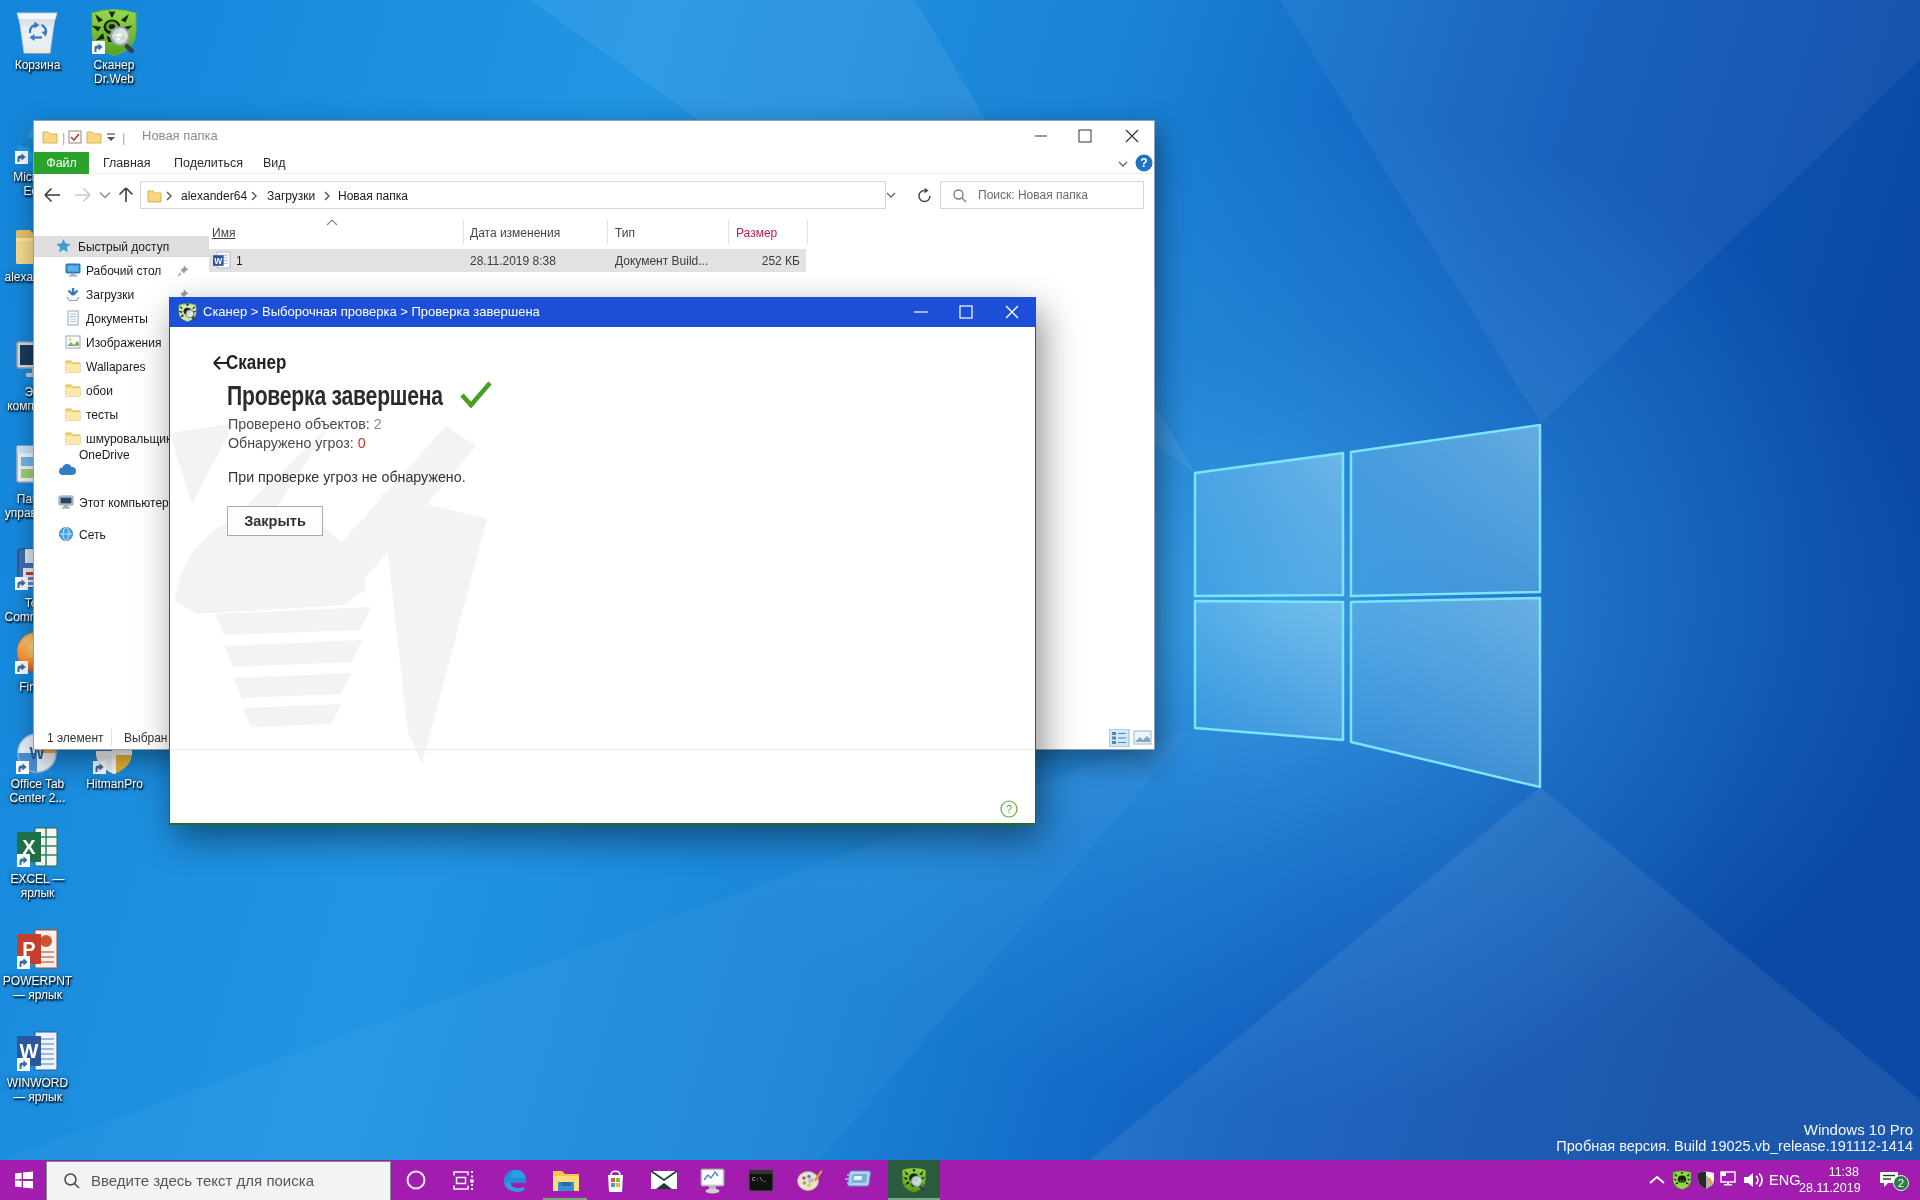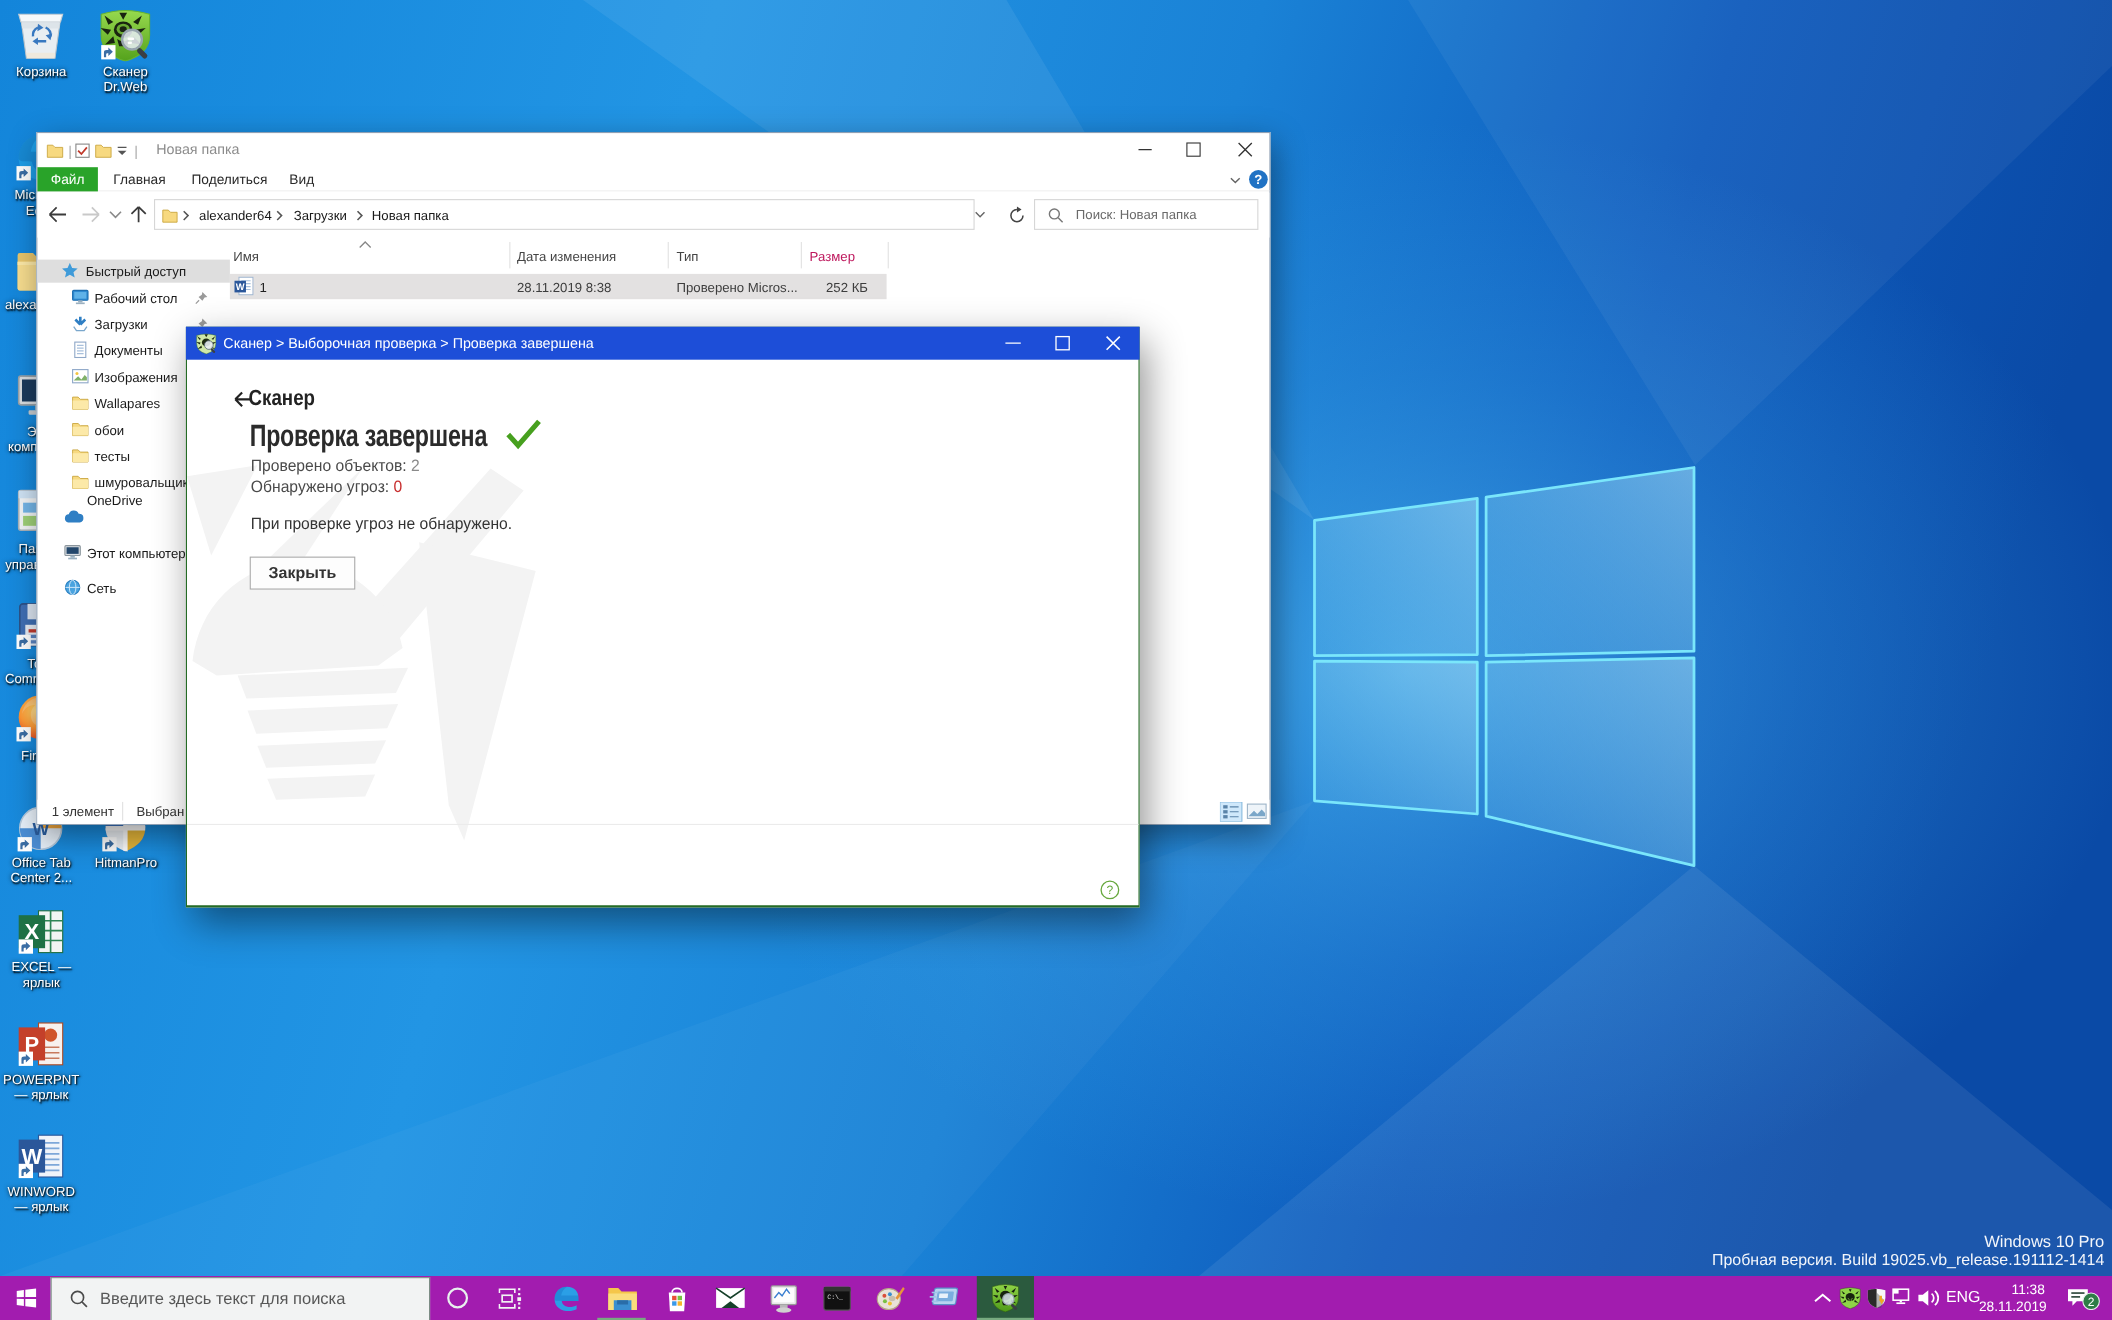--- a/index.html
+++ b/index.html
@@ -395,21 +395,21 @@
       </svg>
 <div class="abs" style="left:45px;top:280px;">Этот компьютер</div>
 <svg class="abs" style="left:24px;top:310px" width="16" height="16" viewBox="0 0 16 16">
         <circle cx="8" cy="8" r="6.5" fill="#4aa3df" stroke="#2a7fc0"></circle>
         <ellipse cx="8" cy="8" rx="3" ry="6.5" fill="none" stroke="#cfe8fa" stroke-width="0.9"></ellipse>
         <line x1="1.5" y1="8" x2="14.5" y2="8" stroke="#cfe8fa" stroke-width="0.9"></line>
       </svg>
 <div class="abs" style="left:45px;top:312px;">Сеть</div>
   </div>
   <div class="abs" style="left:175px;top:95px;width:946px;height:511px;">
-    <div class="abs" style="left:3px;top:10px;color:#454545;">Имя</div>
+    <div class="abs" style="left:3px;top:10px;color:#454545;text-decoration:underline;">Имя</div>
     <svg class="abs" style="left:116px;top:2px" width="14" height="8">
         <path d="M2,7 l5,-5 5,5" stroke="#888" stroke-width="1.2" fill="none"></path>
       </svg>
     <div class="abs" style="left:261px;top:10px;color:#454545;">Дата изменения</div>
     <div class="abs" style="left:406px;top:10px;color:#454545;text-align:right;">Тип</div>
     <div class="abs" style="left:527px;top:10px;color:#be185d;">Размер</div>
     <div class="abs" style="left:254px;top:4px;width:1px;height:24px;background:#e2e2e2;"></div>
     <div class="abs" style="left:398px;top:4px;width:1px;height:24px;background:#e2e2e2;"></div>
     <div class="abs" style="left:519px;top:4px;width:1px;height:24px;background:#e2e2e2;"></div>
     <div class="abs" style="left:598px;top:4px;width:1px;height:24px;background:#e2e2e2;"></div>
@@ -420,22 +420,22 @@
           <line x1="6" y1="4" x2="14" y2="4"></line>
           <line x1="6" y1="6.5" x2="14" y2="6.5"></line>
           <line x1="6" y1="9" x2="14" y2="9"></line>
           <line x1="6" y1="11.5" x2="14" y2="11.5"></line>
         </g>
       <rect x="0" y="4" width="10" height="10" fill="#2b579a"></rect>
       <text x="5" y="12" font-size="8" font-weight="bold" fill="#fff" text-anchor="middle" font-family="Liberation Sans">W</text>
     </svg>
     <div class="abs" style="left:27px;top:38px;color:#1f1f1f;">1</div>
     <div class="abs" style="left:261px;top:38px;color:#3d3d3d;">28.11.2019 8:38</div>
-    <div class="abs" style="left:406px;top:38px;color:#3d3d3d;">Проверено Micros...</div>
-    <div class="abs" style="left:531px;top:38px;color:#3d3d3d;text-align:center;width:60px;">252 КБ</div>
+    <div class="abs" style="left:406px;top:38px;color:#3d3d3d;">Документ Build...</div>
+    <div class="abs" style="left:531px;top:38px;color:#3d3d3d;text-align:right;width:60px;">252 КБ</div>
   </div>
   <div class="abs" style="left:0;top:606px;width:1120px;height:22px;background:#fff;">
     <div class="abs" style="left:13px;top:4px;color:#333;">1 элемент</div>
     <div class="abs" style="left:77px;top:2px;width:1px;height:17px;background:#e0e0e0;"></div>
     <div class="abs" style="left:90px;top:4px;color:#333;">Выбран 1 элемент: 252 КБ</div>
     <svg class="abs" style="left:1075px;top:2px" width="44" height="18" viewBox="0 0 44 18">
       <rect x="0" y="0" width="20" height="18" fill="#cfe8fb" stroke="#88bbdd" stroke-width="1"></rect>
       <g fill="#5a83a8">
           <rect x="3" y="3" width="4" height="3"></rect>
           <rect x="3" y="7.5" width="4" height="3"></rect>

